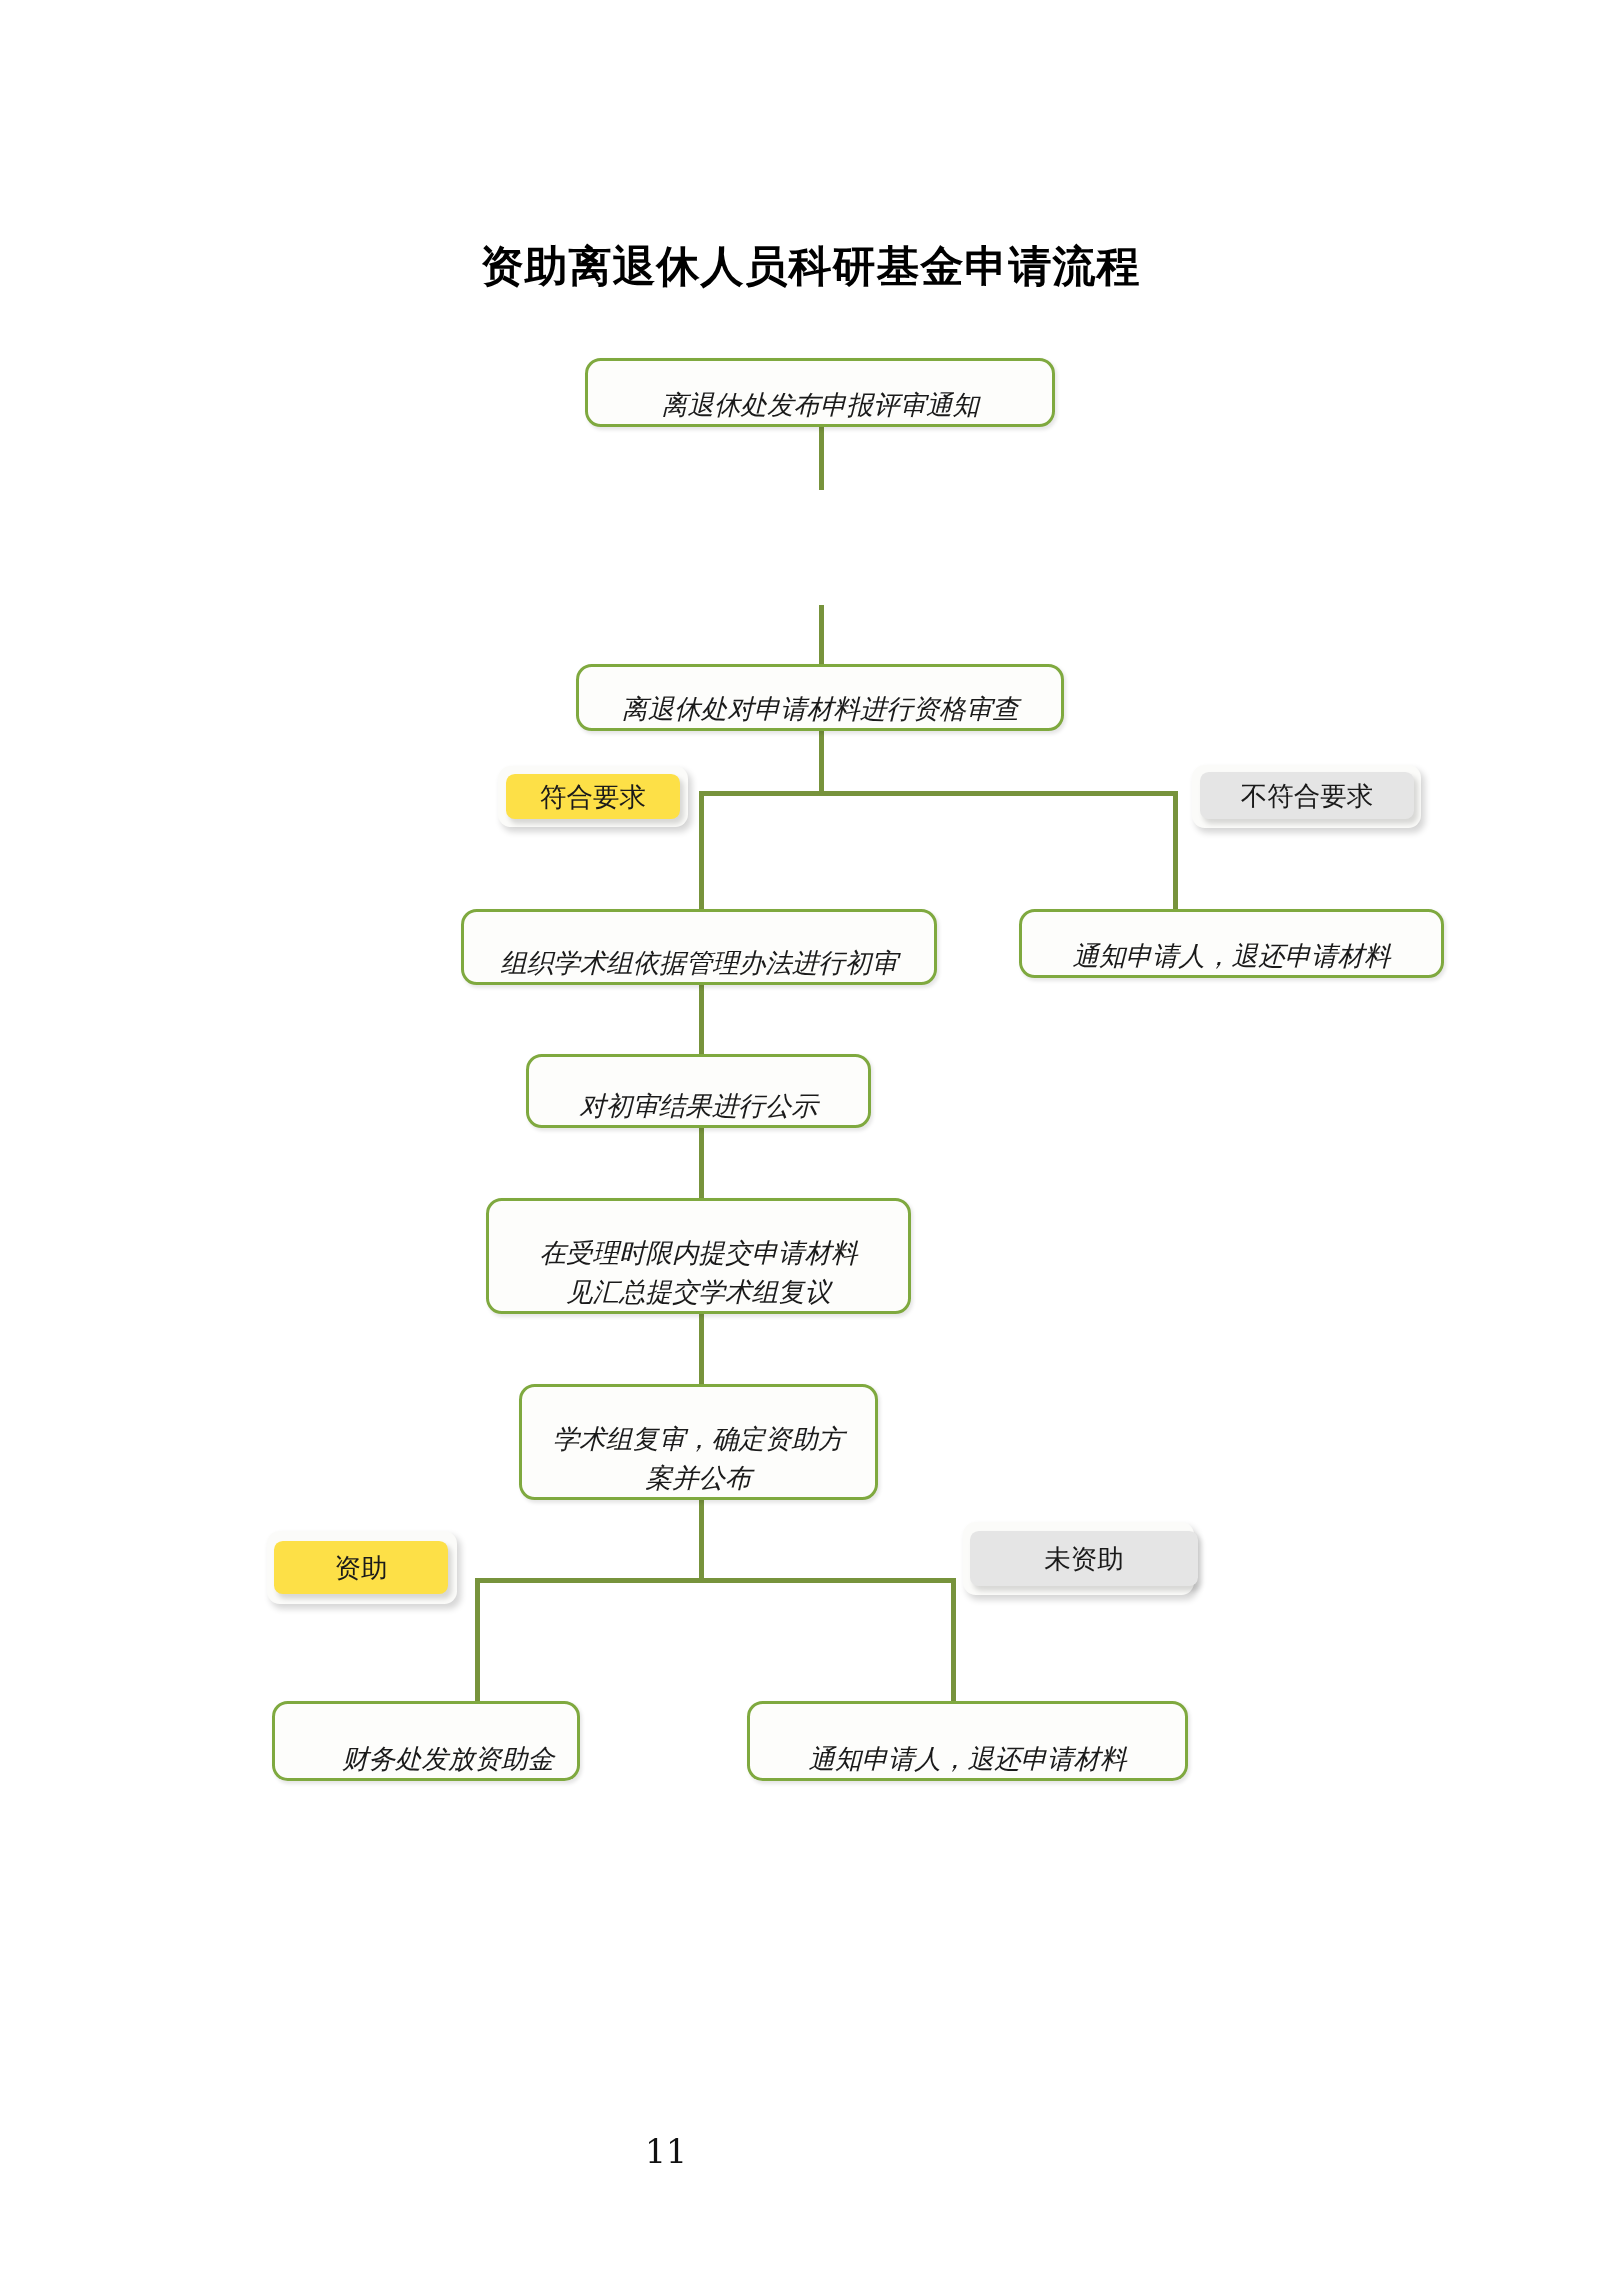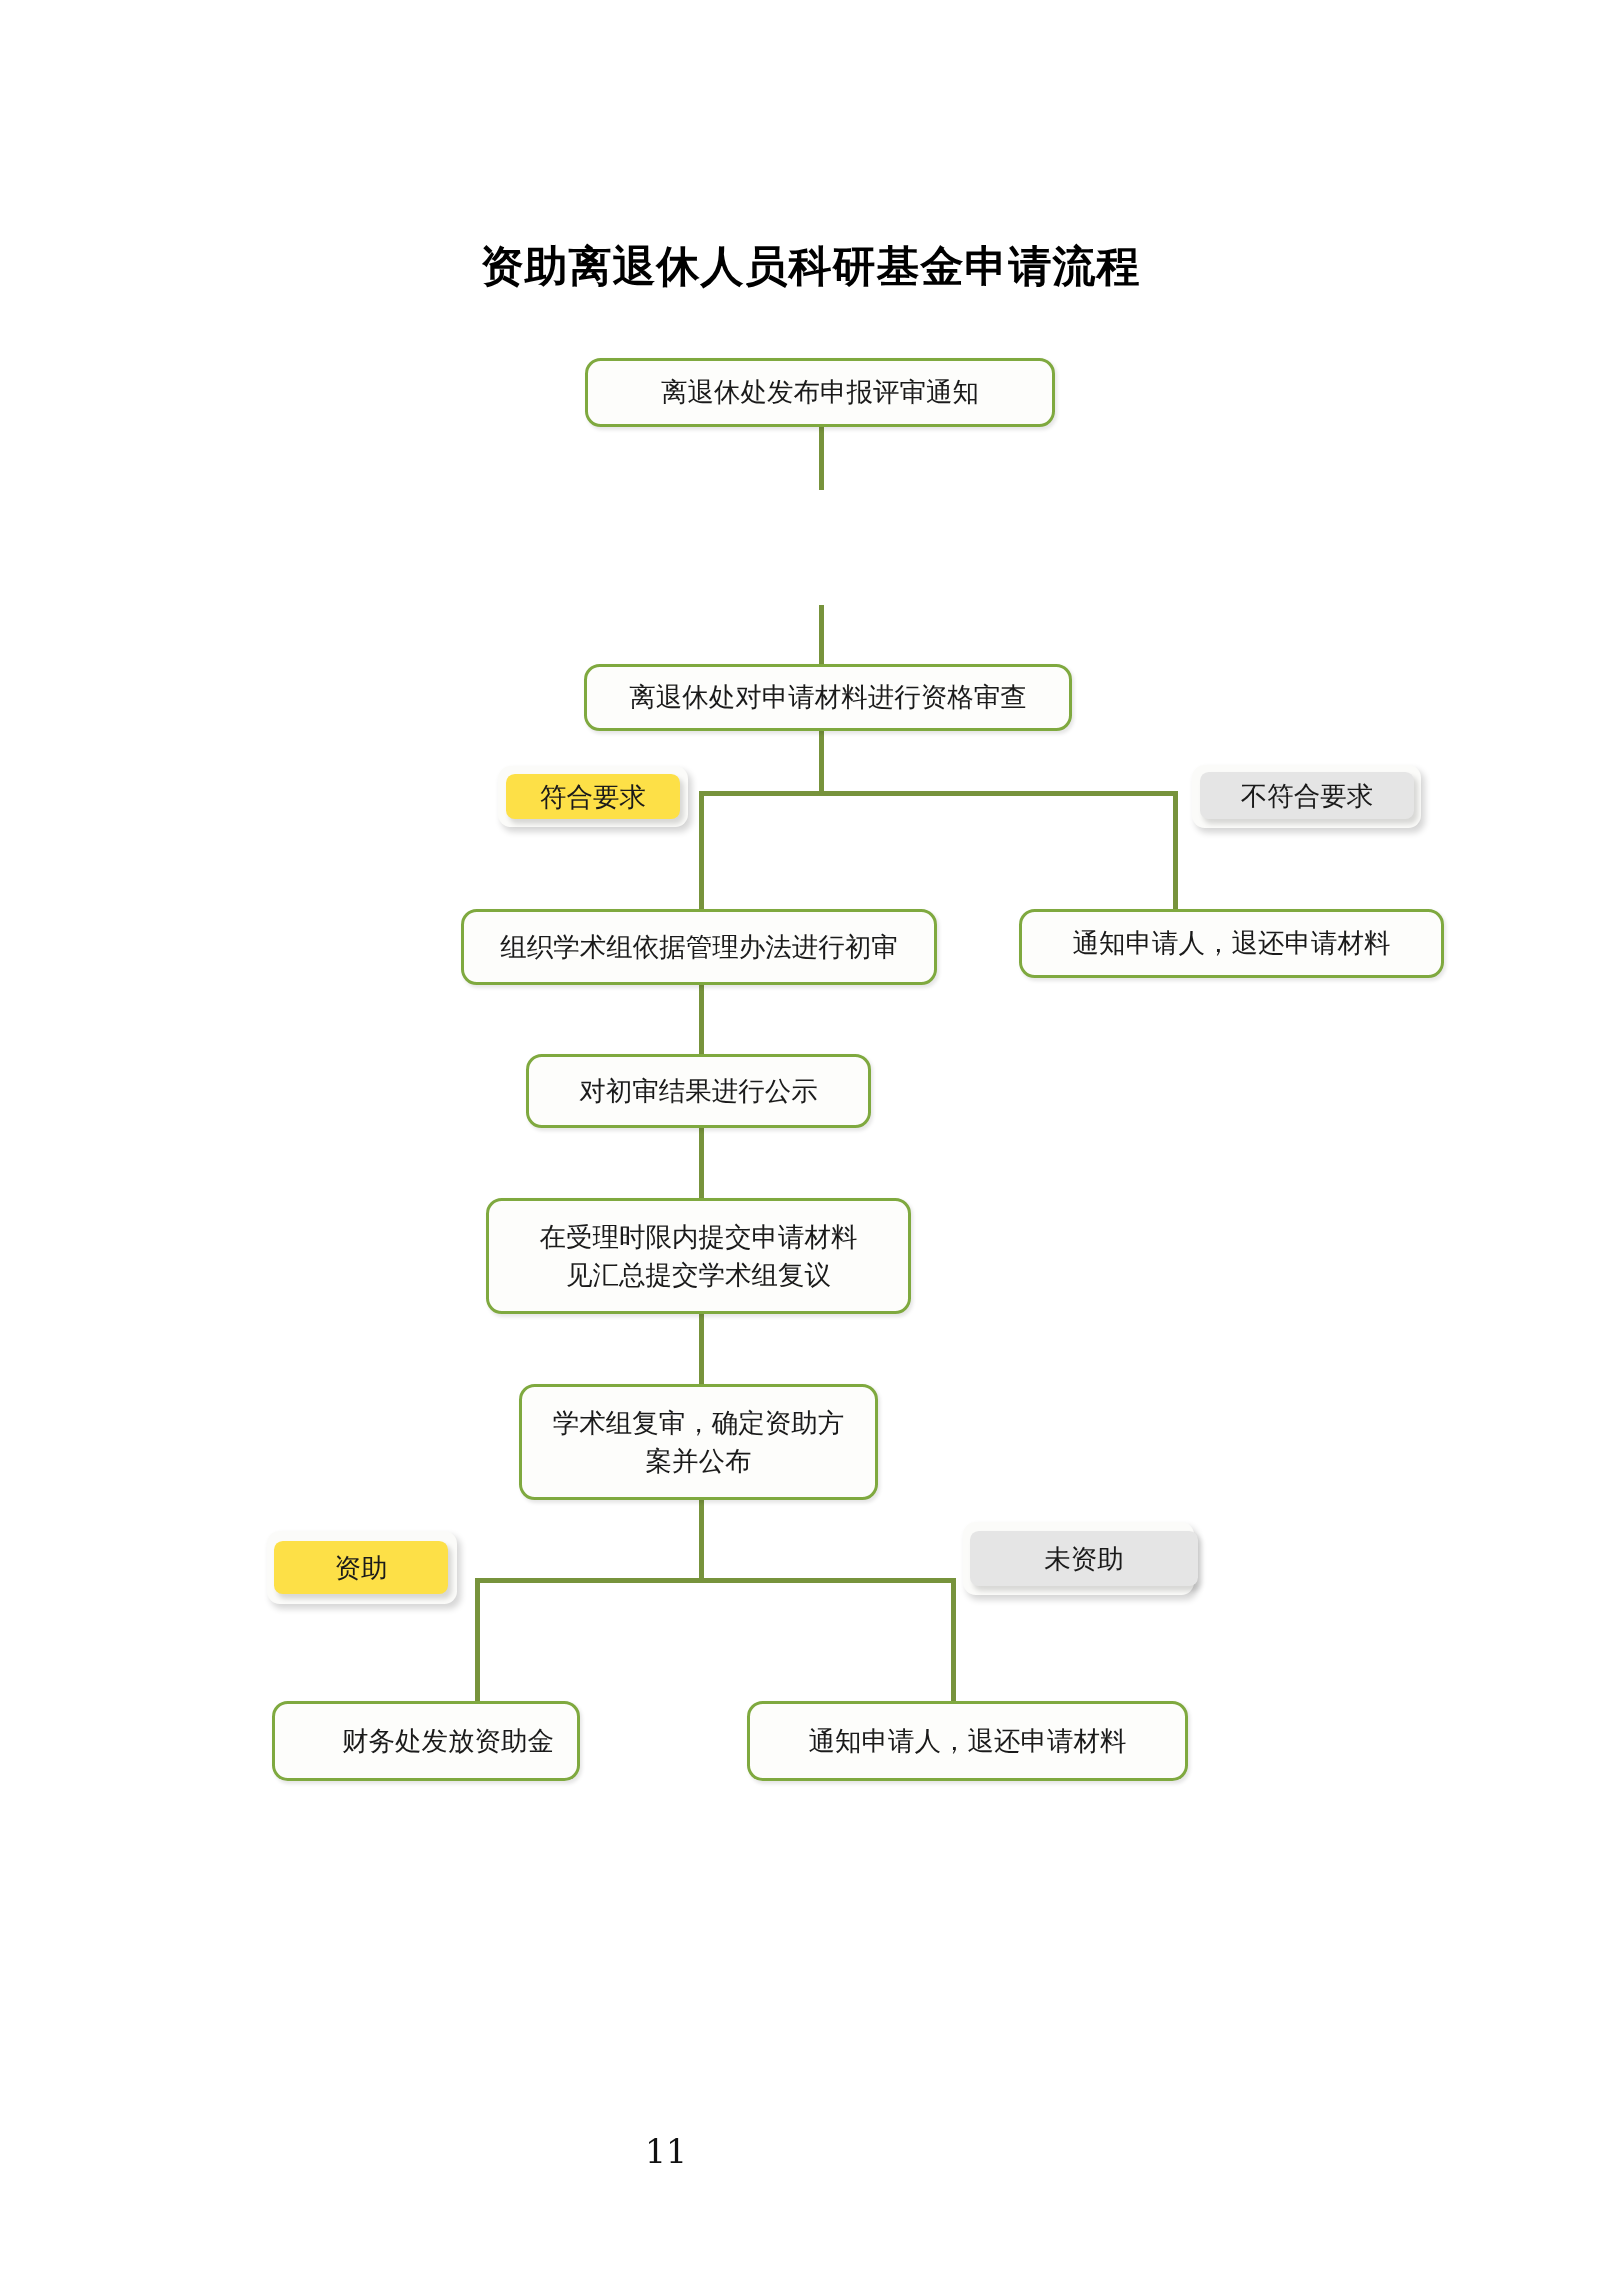--- a/index.html
+++ b/index.html
@@ -42,28 +42,29 @@
   .conn-h { height: 4.9px; }
 
   
   .node {
     position: absolute;
     box-sizing: border-box;
     border: 3.9px solid #7FA93F;
     border-radius: 15.7px;
     background: #FDFDFB;
     display: flex;
-    align-items: center;
+    align-items: flex-end;
     justify-content: center;
     text-align: center;
     font-family: "DejaVu Serif", serif;
     font-size: 26.5px;
     line-height: 1.45;
     color: #1a1a1a;
     box-shadow: 2px 2.9px 3.9px rgba(0,0,0,0.10);
+    font-style: italic;
   }
   .node .txt { display: block; padding: 0 9.8px; }
 
   
   .badge {
     position: absolute;
     box-sizing: border-box;
     border-radius: 8.8px;
     display: flex;
     align-items: center;
@@ -127,21 +128,21 @@
 
   <div class="conn conn-v" style="left:475px; top:1578px; height:123px;"></div>
 
   <div class="conn conn-v" style="left:951px; top:1578px; height:123px;"></div>
 
   <div class="node" style="left:585px; top:358px; width:470px; height:69px;">
     <span class="txt">离退休处发布申报评审通知</span>
   </div>
 
 
-  <div class="node" style="left:576px; top:664px; width:488px; height:67px;margin-left:8px;">
+  <div class="node" style="left:576px; top:664px; width:488px; height:67px;">
     <span class="txt">离退休处对申请材料进行资格审查</span>
   </div>
 
   <div class="badge-shell" style="left:498px; top:766px; width:190px; height:61px;"></div>
   <div class="badge badge-green" style="left:506px; top:774px; width:174px; height:45px;">
     <span>符合要求</span>
   </div>
 
   <div class="badge-shell" style="left:1192px; top:765px; width:229px; height:63px;"></div>
   <div class="badge badge-red" style="left:1200px; top:772px; width:214px; height:47px;">

